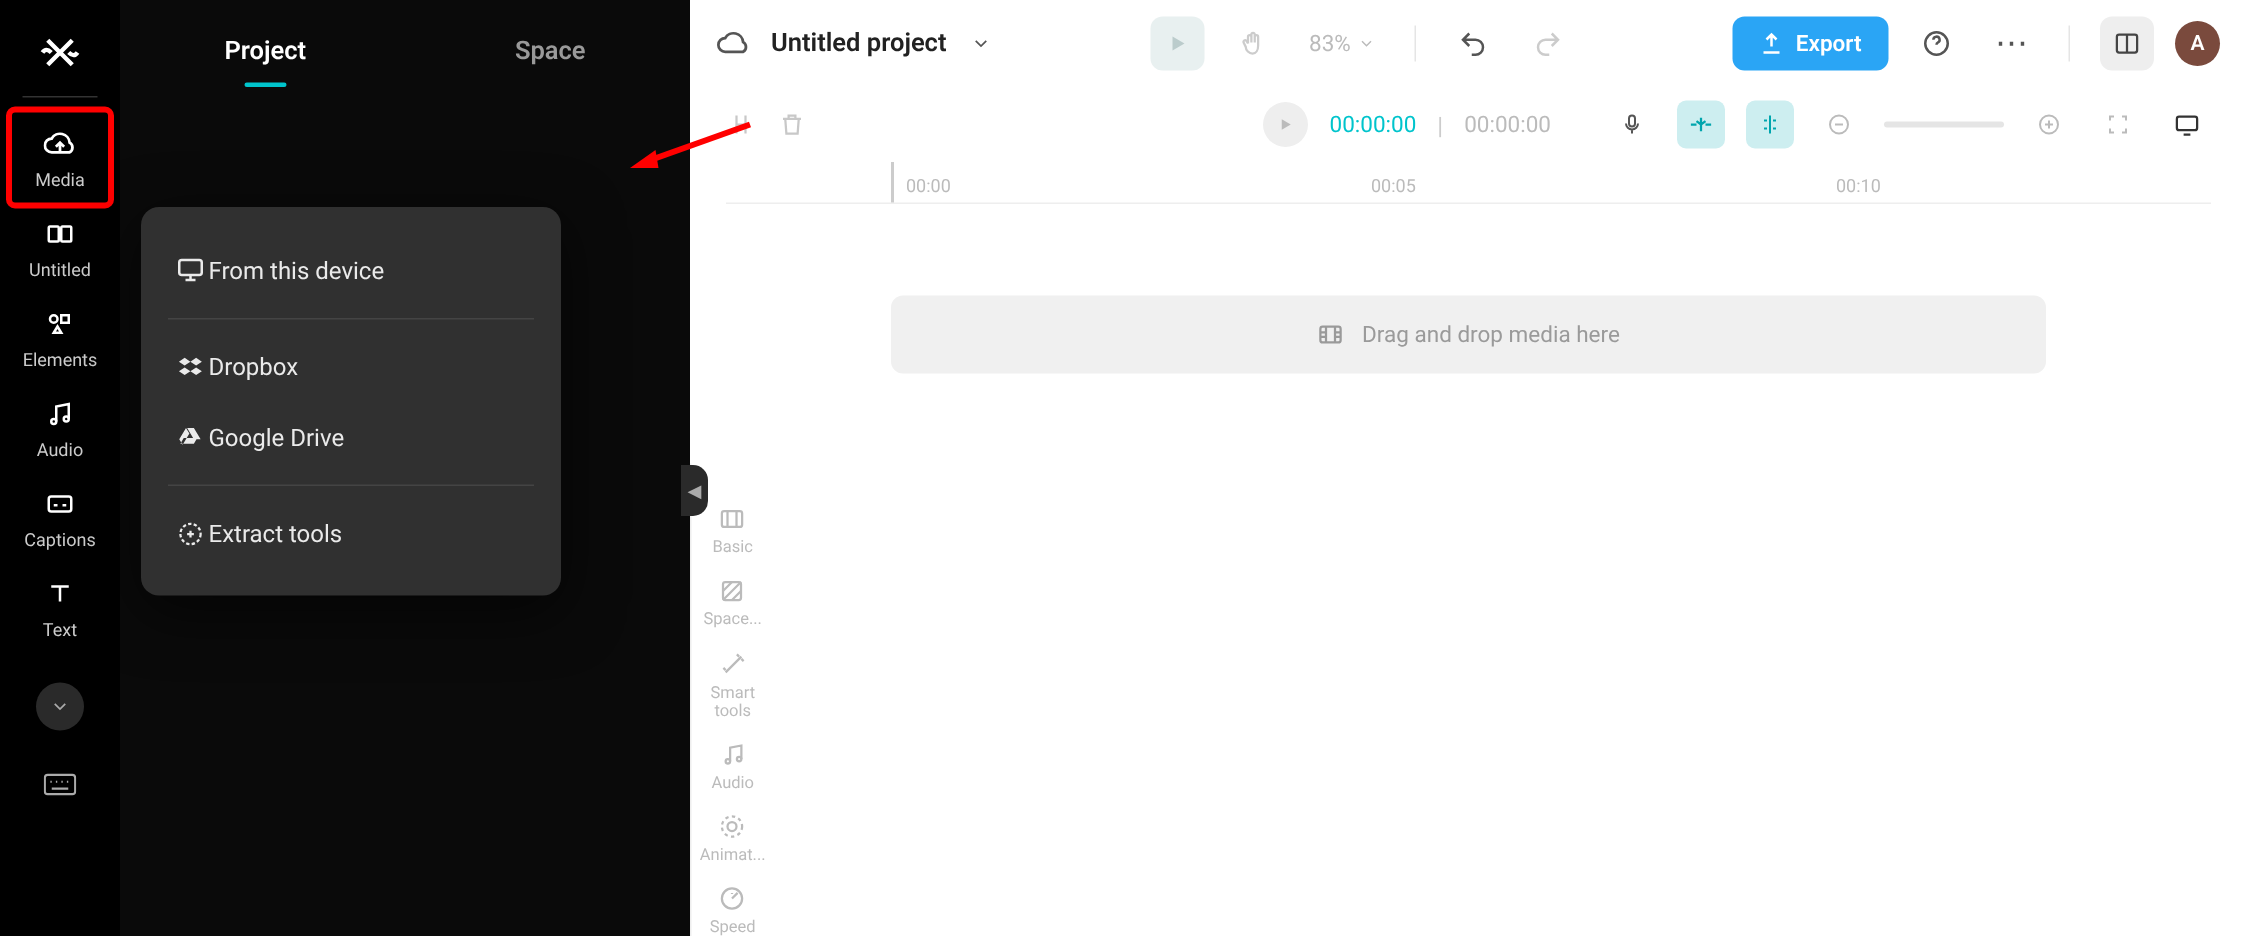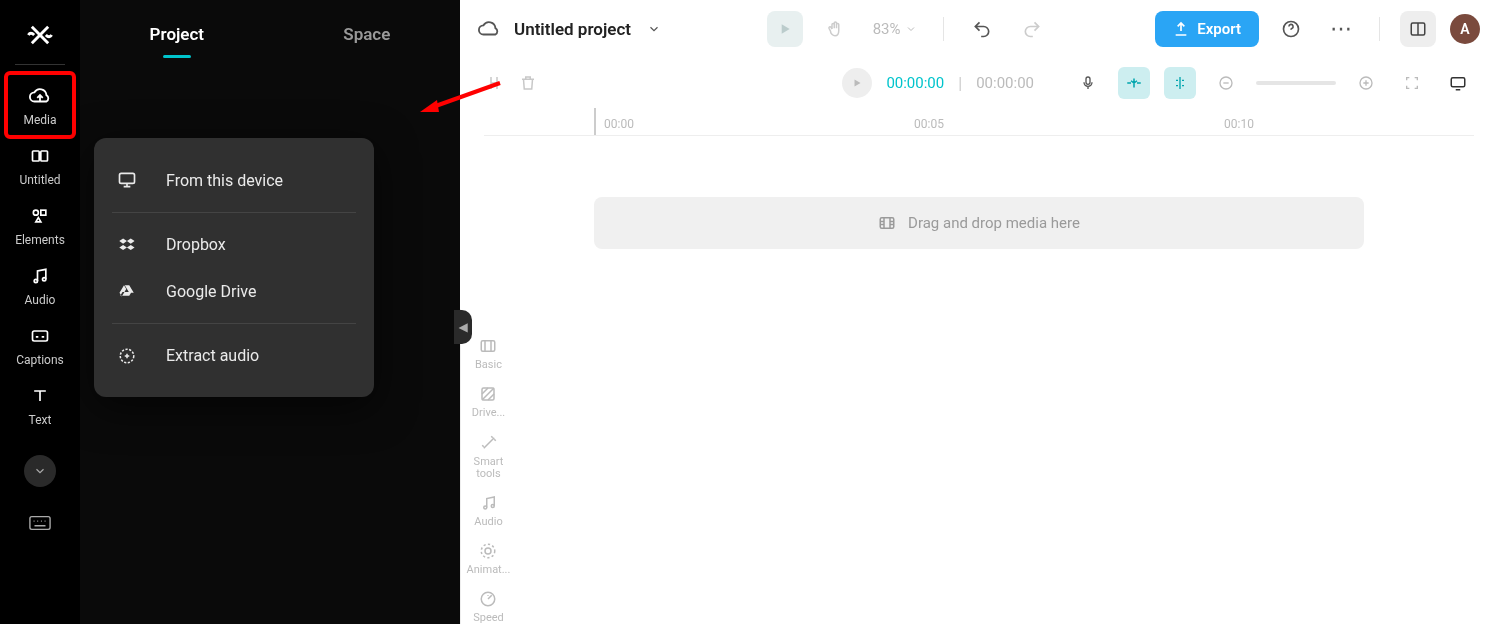--- a/index.html
+++ b/index.html
@@ -43,21 +43,21 @@
 .mp-tab{font-size:17px;font-weight:600;color:var(--text-dim);cursor:pointer;position:relative;padding:12px 8px;}
 .mp-tab.active{color:#fff;}
 .mp-tab.active::after{content:"";position:absolute;left:50%;transform:translateX(-50%);bottom:-2px;width:28px;height:3px;background:var(--accent);border-radius:2px;}
 
 .upload-row{display:flex;gap:10px;padding:0 14px;margin-top:4px;align-items:center;}
 .upload-btn{flex:1;height:48px;background:var(--bg-panel);border-radius:8px;display:flex;align-items:center;justify-content:center;gap:10px;color:var(--accent);font-weight:600;font-size:16px;cursor:pointer;}
 .aspect-box{width:60px;height:48px;background:var(--bg-panel);border-radius:8px;display:flex;align-items:center;justify-content:center;color:#fff;cursor:pointer;}
 
 
 .upload-menu{position:absolute;left:14px;top:138px;width:280px;background:#303030;border-radius:12px;padding:18px 0;box-shadow:0 10px 40px rgba(0,0,0,.6);z-index:20;}
-.um-item{display:flex;align-items:center;gap:28px;padding:14px 22px;color:#eaeaea;font-size:16px;cursor:pointer;}
+.um-item{display:flex;align-items:center;gap:1px;padding:14px 22px;color:#eaeaea;font-size:16px;cursor:pointer;}
 .um-sep{border:none;border-top:1px solid #444;margin:8px 18px;}
 .um-item .um-icon{width:22px;display:flex;justify-content:center;font-size:18px;}
 
 
 .arrow-annot{position:absolute;left:335px;top:78px;width:90px;height:40px;pointer-events:none;z-index:25;}
 
 .mp-content{flex:1;display:flex;flex-direction:column;align-items:center;padding-top:230px;}
 .mp-hint{color:var(--text-mid);font-size:15px;}
 .mp-icons{display:flex;gap:16px;margin-top:30px;}
 .mp-iconbtn{width:48px;height:48px;background:var(--bg-panel2);border-radius:8px;display:flex;align-items:center;justify-content:center;color:#fff;font-size:20px;cursor:pointer;}
@@ -244,21 +244,21 @@
         <span>Google Drive</span>
       </div>
       <hr class="um-sep">
       <div class="um-item">
         <span class="um-icon">
           <svg width="18" height="18" viewBox="0 0 24 24" fill="none" stroke="#eaeaea" stroke-width="2" stroke-dasharray="3 2">
               <circle cx="12" cy="12" r="9"></circle>
               <path d="M9 12h6M12 9v6" stroke-dasharray="0"></path>
             </svg>
         </span>
-        <span>Extract audio</span>
+        <span>Extract tools</span>
       </div>
     </div>
 
     <div class="mp-content">
       <div class="mp-hint">Drag and drop your files here</div>
       <div class="mp-icons">
         <div class="mp-iconbtn">
           <svg width="22" height="22" viewBox="0 0 24 24" fill="none" stroke="#fff" stroke-width="2">
               <rect x="3" y="4" width="18" height="12" rx="2"></rect>
               <path d="M8 20h8M12 16v4"></path>
@@ -443,21 +443,21 @@
           </span>
         <span class="pr-label">Basic</span>
       </div>
       <div class="pr-item">
         <span class="pr-icon">
             <svg width="18" height="18" viewBox="0 0 24 24" fill="none" stroke="#bbb" stroke-width="2">
               <rect x="4" y="4" width="16" height="16" rx="2"></rect>
               <path d="M4 20L20 4M4 12l8-8M12 20l8-8"></path>
             </svg>
           </span>
-        <span class="pr-label">Drive...</span>
+        <span class="pr-label">Space...</span>
       </div>
       <div class="pr-item">
         <span class="pr-icon">
             <svg width="18" height="18" viewBox="0 0 24 24" fill="none" stroke="#bbb" stroke-width="2">
               <path d="M5 19L19 5M15 3l2 2M19 7l2 2M3 15l2 2"></path>
             </svg>
           </span>
         <span class="pr-label">Smart tools</span>
       </div>
       <div class="pr-item">

